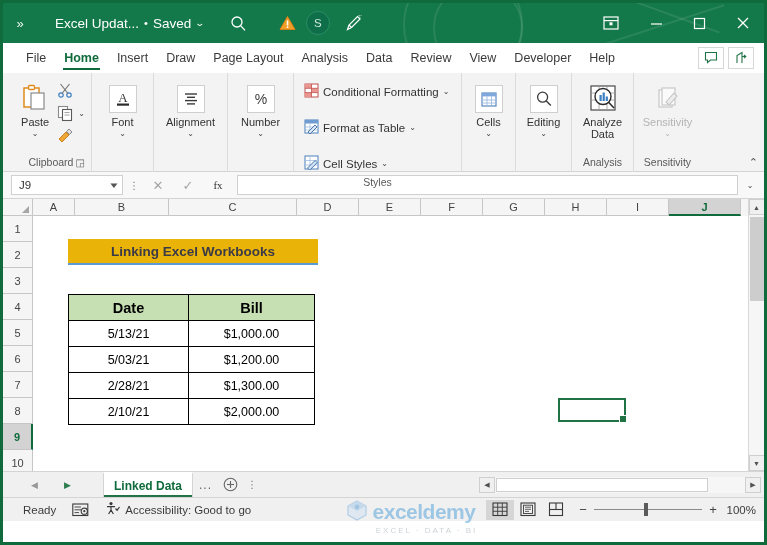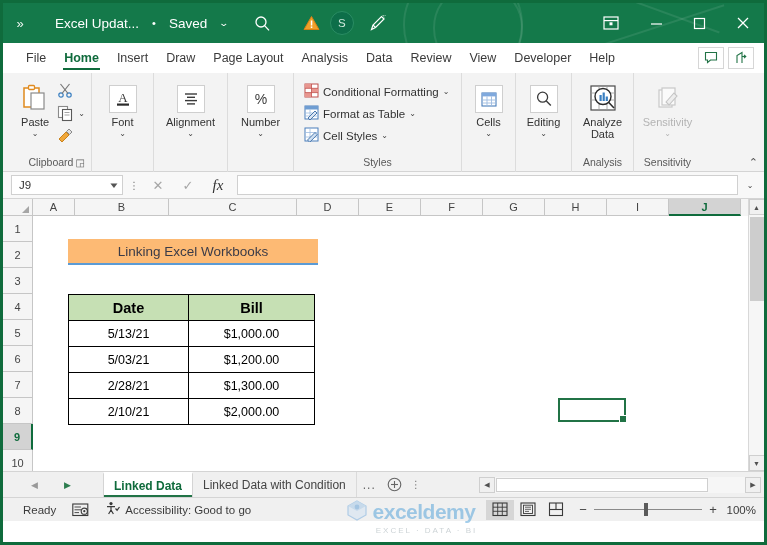--- a/index.html
+++ b/index.html
@@ -43,21 +43,21 @@
     border:none; border-top: 2px solid rgba(255,255,255,0.09);
     width: 120px; left: 600px; top: 8px; border-radius:0;
     transform: rotate(20deg);
   }
   .qat-chev {
     width: 34px; text-align: center; font-size: 13px; color:#eaf5ee;
     z-index:2;
   }
   .doc-title {
     font-size: 13.5px; margin-left: 18px; white-space: nowrap; z-index:2;
-    display:flex; align-items:center; gap:13px;
+    display:flex; align-items:center; gap:5px;
   }
   .doc-title .sep { font-size: 11px; }
   .chev-sm { font-size: 9px; display:inline-block; transform: scaleX(1.4); }
   .tb-search {
     margin-left: 26px; z-index:2; display:flex; align-items:center;
   }
   .tb-warn { margin-left: 32px; z-index:2; display:flex; align-items:center;}
   .tb-email {
     margin-left: 9px; font-size: 12.5px; color:#ffffff; white-space:nowrap; z-index:2;
   }
@@ -123,21 +123,21 @@
     font-size: 11px; color:#333; text-align:center; line-height:12px; margin-top:3px;
   }
   .bigbtn .bc { font-size:8px; color:#444; line-height:10px; margin-top:1px;}
   .bigbtn.dim .bl, .bigbtn.dim .bc { color:#b4b4b4; }
 
   .boxicon {
     width:28px; height:28px; border:1px solid #cfcfcf; background:#ffffff;
     display:flex; align-items:center; justify-content:center;
   }
 
-  .smallstack { display:flex; flex-direction:column; justify-content:flex-start; padding-top:4px; gap:1px;}
+  .smallstack { display:flex; flex-direction:column; justify-content:flex-start; padding-top:4px; gap:15px;}
   .smallbtn {
     display:flex; align-items:center; gap:4px; padding:2px 4px; font-size:11.5px; color:#333;
     white-space:nowrap;
   }
 
   .clip-right { display:flex; flex-direction:column; padding-top:3px; gap:2px; }
   .clip-ico { width:24px; height:21px; display:flex; align-items:center; justify-content:center;}
   .copyrow { display:flex; align-items:center; }
   .collapse-ribbon {
     position:absolute; right:6px; bottom:2px; font-size:11px; color:#555;
@@ -152,21 +152,21 @@
     width: 112px; height:20px; background:#ffffff; border:1px solid #d0d0d0;
     display:flex; align-items:center; padding: 0 4px 0 7px; font-size:11.5px; color:#333;
   }
   .namebox .nb-val { flex:1; }
   .namebox .nb-chev { font-size:8px; color:#555; transform:scaleX(1.5); }
   .fb-dots { width:14px; text-align:center; color:#777; font-size:10px; letter-spacing:0; }
   .fb-btn {
     width:26px; height:20px; display:flex; align-items:center; justify-content:center;
     font-size:13px; color:#a6a6a6; background:#f8f8f8;
   }
-  .fb-btn.fx { color:#333; font-style:italic; font-family:"Liberation Serif", serif; font-size:15px;}
+  .fb-btn.fx { color:#333; font-family:"Liberation Serif", serif; font-size:11px;}
   .fb-input {
     flex:1; height:20px; background:#ffffff; border:1px solid #d0d0d0; margin-left:2px;
     font-size:11.5px; padding:0 5px; display:flex; align-items:center; color:#222;
   }
   .fb-expand { width:16px; height:20px; display:flex; align-items:center; justify-content:center;
     font-size:8px; color:#444; background:#f8f8f8; }
 
   
   .gridwrap { position:relative; height: 272px; background:#ffffff; display:flex; }
   .gridmain { flex:1; display:flex; flex-direction:column; overflow:hidden; }
@@ -200,22 +200,22 @@
   }
   .rowhdr.sel {
     background:#d3d3d3; color:#0f6b3c; font-weight:600;
     border-right:2px solid #0f6b3c;
   }
   .cells-area { flex:1; position:relative; background:#ffffff; }
 
   
   .sheet-title {
     position:absolute; left:35px; top:23px; width:250px; height:26px;
-    background:#fdba74; display:flex; align-items:center; justify-content:center;
-    font-size:13.5px; font-weight:normal; color:#3b3b47;
+    background:#eab308; display:flex; align-items:center; justify-content:center;
+    font-size:13.5px; font-weight:bold; color:#3b3b47;
     border-bottom:2px solid #5b9bd5;
   }
   .dtable {
     position:absolute; left:35px; top:78px; border-collapse:collapse;
   }
   .dtable td {
     border:1px solid #000000; height:26px; font-size:12.5px; color:#000;
     text-align:center; vertical-align:middle; padding:0;
   }
   .dtable td.c-date { width:120px; }
@@ -739,21 +739,20 @@
       <div class="vs-btn">▼</div>
     </div>
   </div>
 
   <div class="tabbar">
     <div class="navbtns">
       <span class="navbtn">◀</span>
       <span class="navbtn on">▶</span>
     </div>
     <div class="stab active">Linked Data</div>
-    <div class="stab">Linked Data with Condition</div>
     <div class="tab-ellip">...</div>
     <div class="addsheet">
       <svg width="15" height="15" viewBox="0 0 15 15">
           <circle cx="7.5" cy="7.5" r="6.3" fill="none" stroke="#666" stroke-width="1.1"></circle>
           <line x1="7.5" y1="4" x2="7.5" y2="11" stroke="#666" stroke-width="1.1"></line>
           <line x1="4" y1="7.5" x2="11" y2="7.5" stroke="#666" stroke-width="1.1"></line>
         </svg>
     </div>
     <div class="tab-dots">⋮</div>
 

